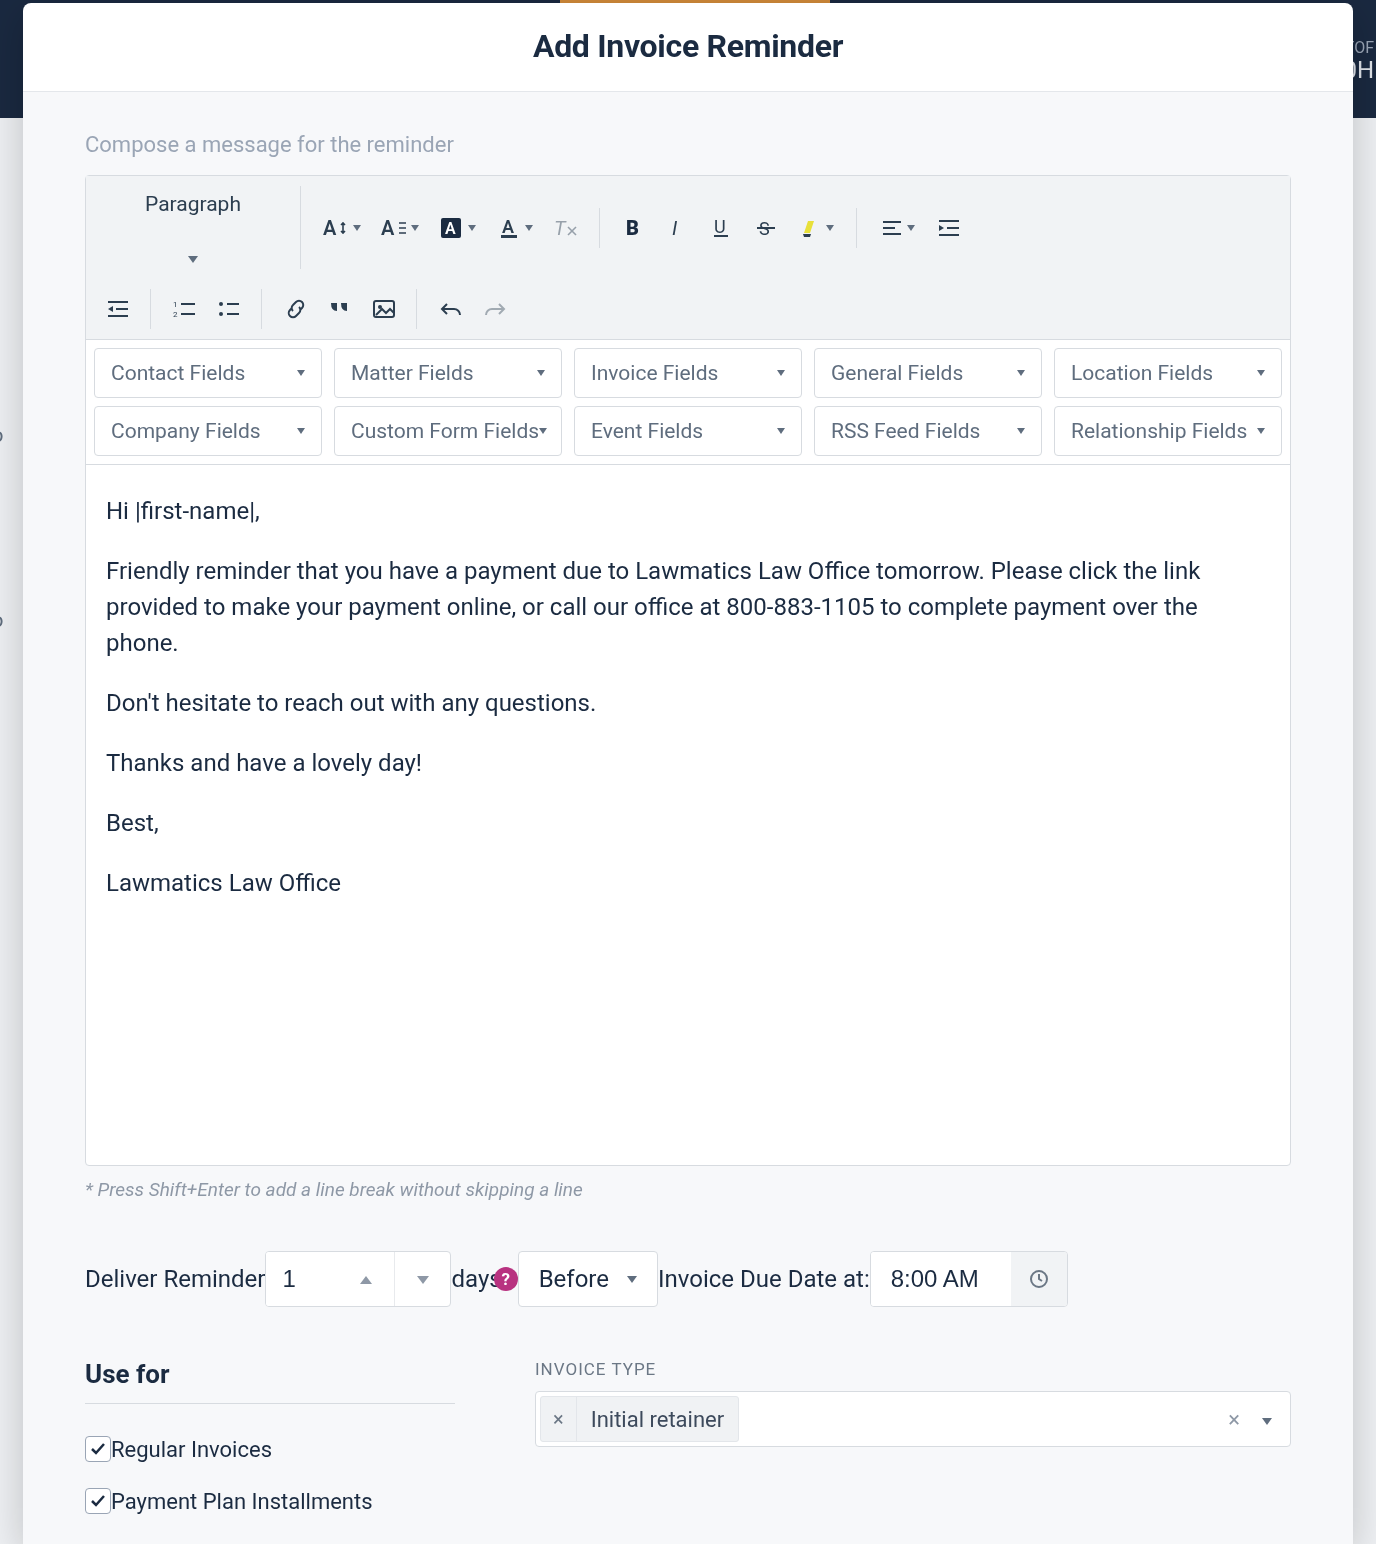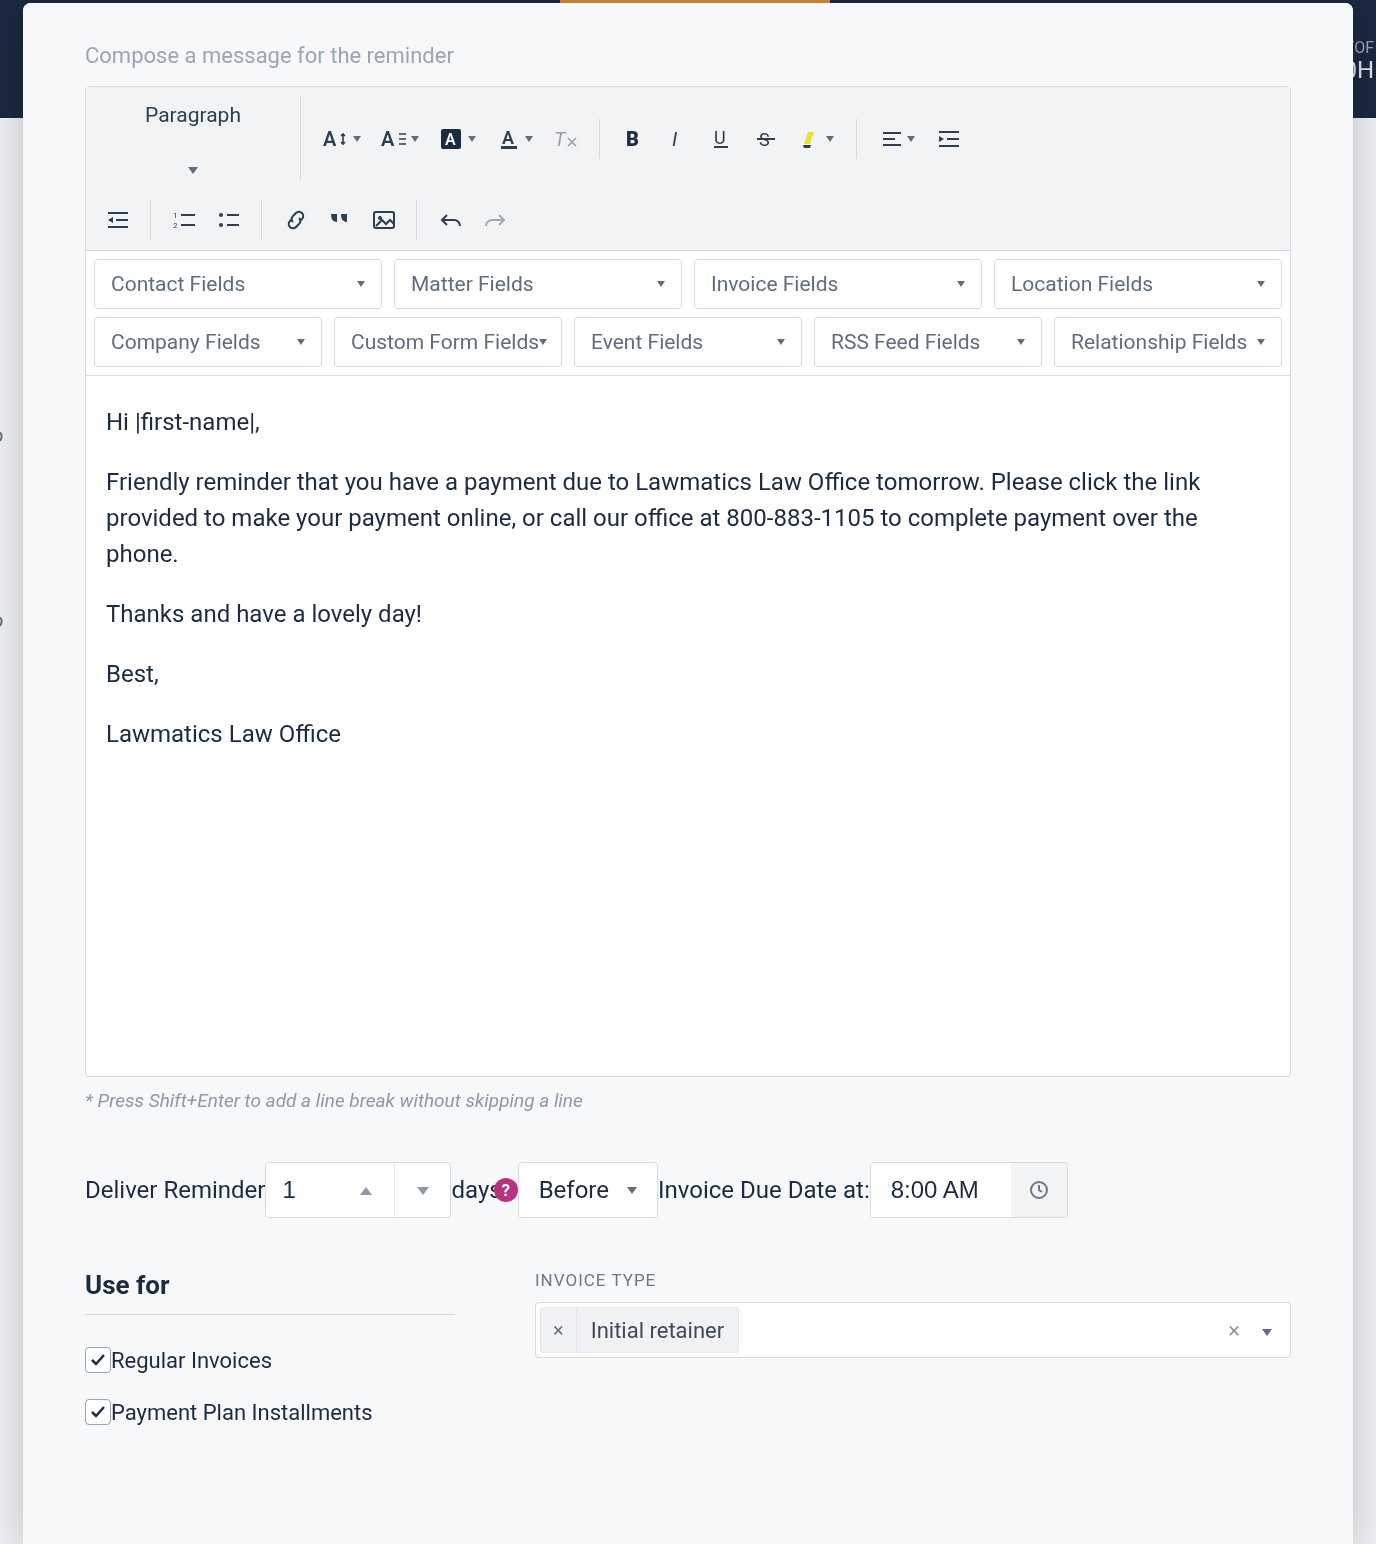--- a/index.html
+++ b/index.html
@@ -383,20 +383,23 @@
 <div class="backdrop">
   <div class="backdrop-orange"></div>
   <div class="backdrop-text3">Y T</div>
   <div class="backdrop-text1">nvo</div>
   <div class="backdrop-text2">nvo</div>
   <div class="backdrop-tor">TOF</div>
   <div class="backdrop-oh">0H</div>
 </div>
 
 <div class="modal">
+  <div class="modal-header">
+    <div class="modal-title">Add Invoice Reminder</div>
+  </div>
   <div class="modal-body">
 
     <div class="compose-label">Compose a message for the reminder</div>
 
     <div class="editor">
       <div class="toolbar">
         <div class="toolbar-row">
           <div class="tb-group">
             <div class="paragraph-select">
               <span>Paragraph</span>
@@ -563,20 +566,24 @@
             </div>
           <div class="field-btn">
               <span>Matter Fields</span>
               <span class="chev small"></span>
             </div>
           <div class="field-btn">
               <span>Invoice Fields</span>
               <span class="chev small"></span>
             </div>
           <div class="field-btn">
+              <span>General Fields</span>
+              <span class="chev small"></span>
+            </div>
+          <div class="field-btn">
               <span>Location Fields</span>
               <span class="chev small"></span>
             </div>
         </div>
         <div class="fields-row">
           <div class="field-btn">
               <span>Company Fields</span>
               <span class="chev small"></span>
             </div>
           <div class="field-btn">
@@ -594,20 +601,21 @@
           <div class="field-btn">
               <span>Relationship Fields</span>
               <span class="chev small"></span>
             </div>
         </div>
       </div>
 
       <div class="editor-content" contenteditable="true" style="">
         <p>Hi |first-name|,</p>
         <p>Friendly reminder that you have a payment due to Lawmatics Law Office tomorrow. Please click the link provided to make your payment online, or call our office at 800-883-1105 to complete payment over the phone.</p>
+        <p>Don't hesitate to reach out with any questions.</p>
         <p>Thanks and have a lovely day!</p>
         <p>Best,</p>
         <p>Lawmatics Law Office</p>
       </div>
     </div>
 
     <div class="hint">* Press Shift+Enter to add a line break without skipping a line</div>
 
     <div class="delivery-row">
       <span>Deliver Reminder</span>

